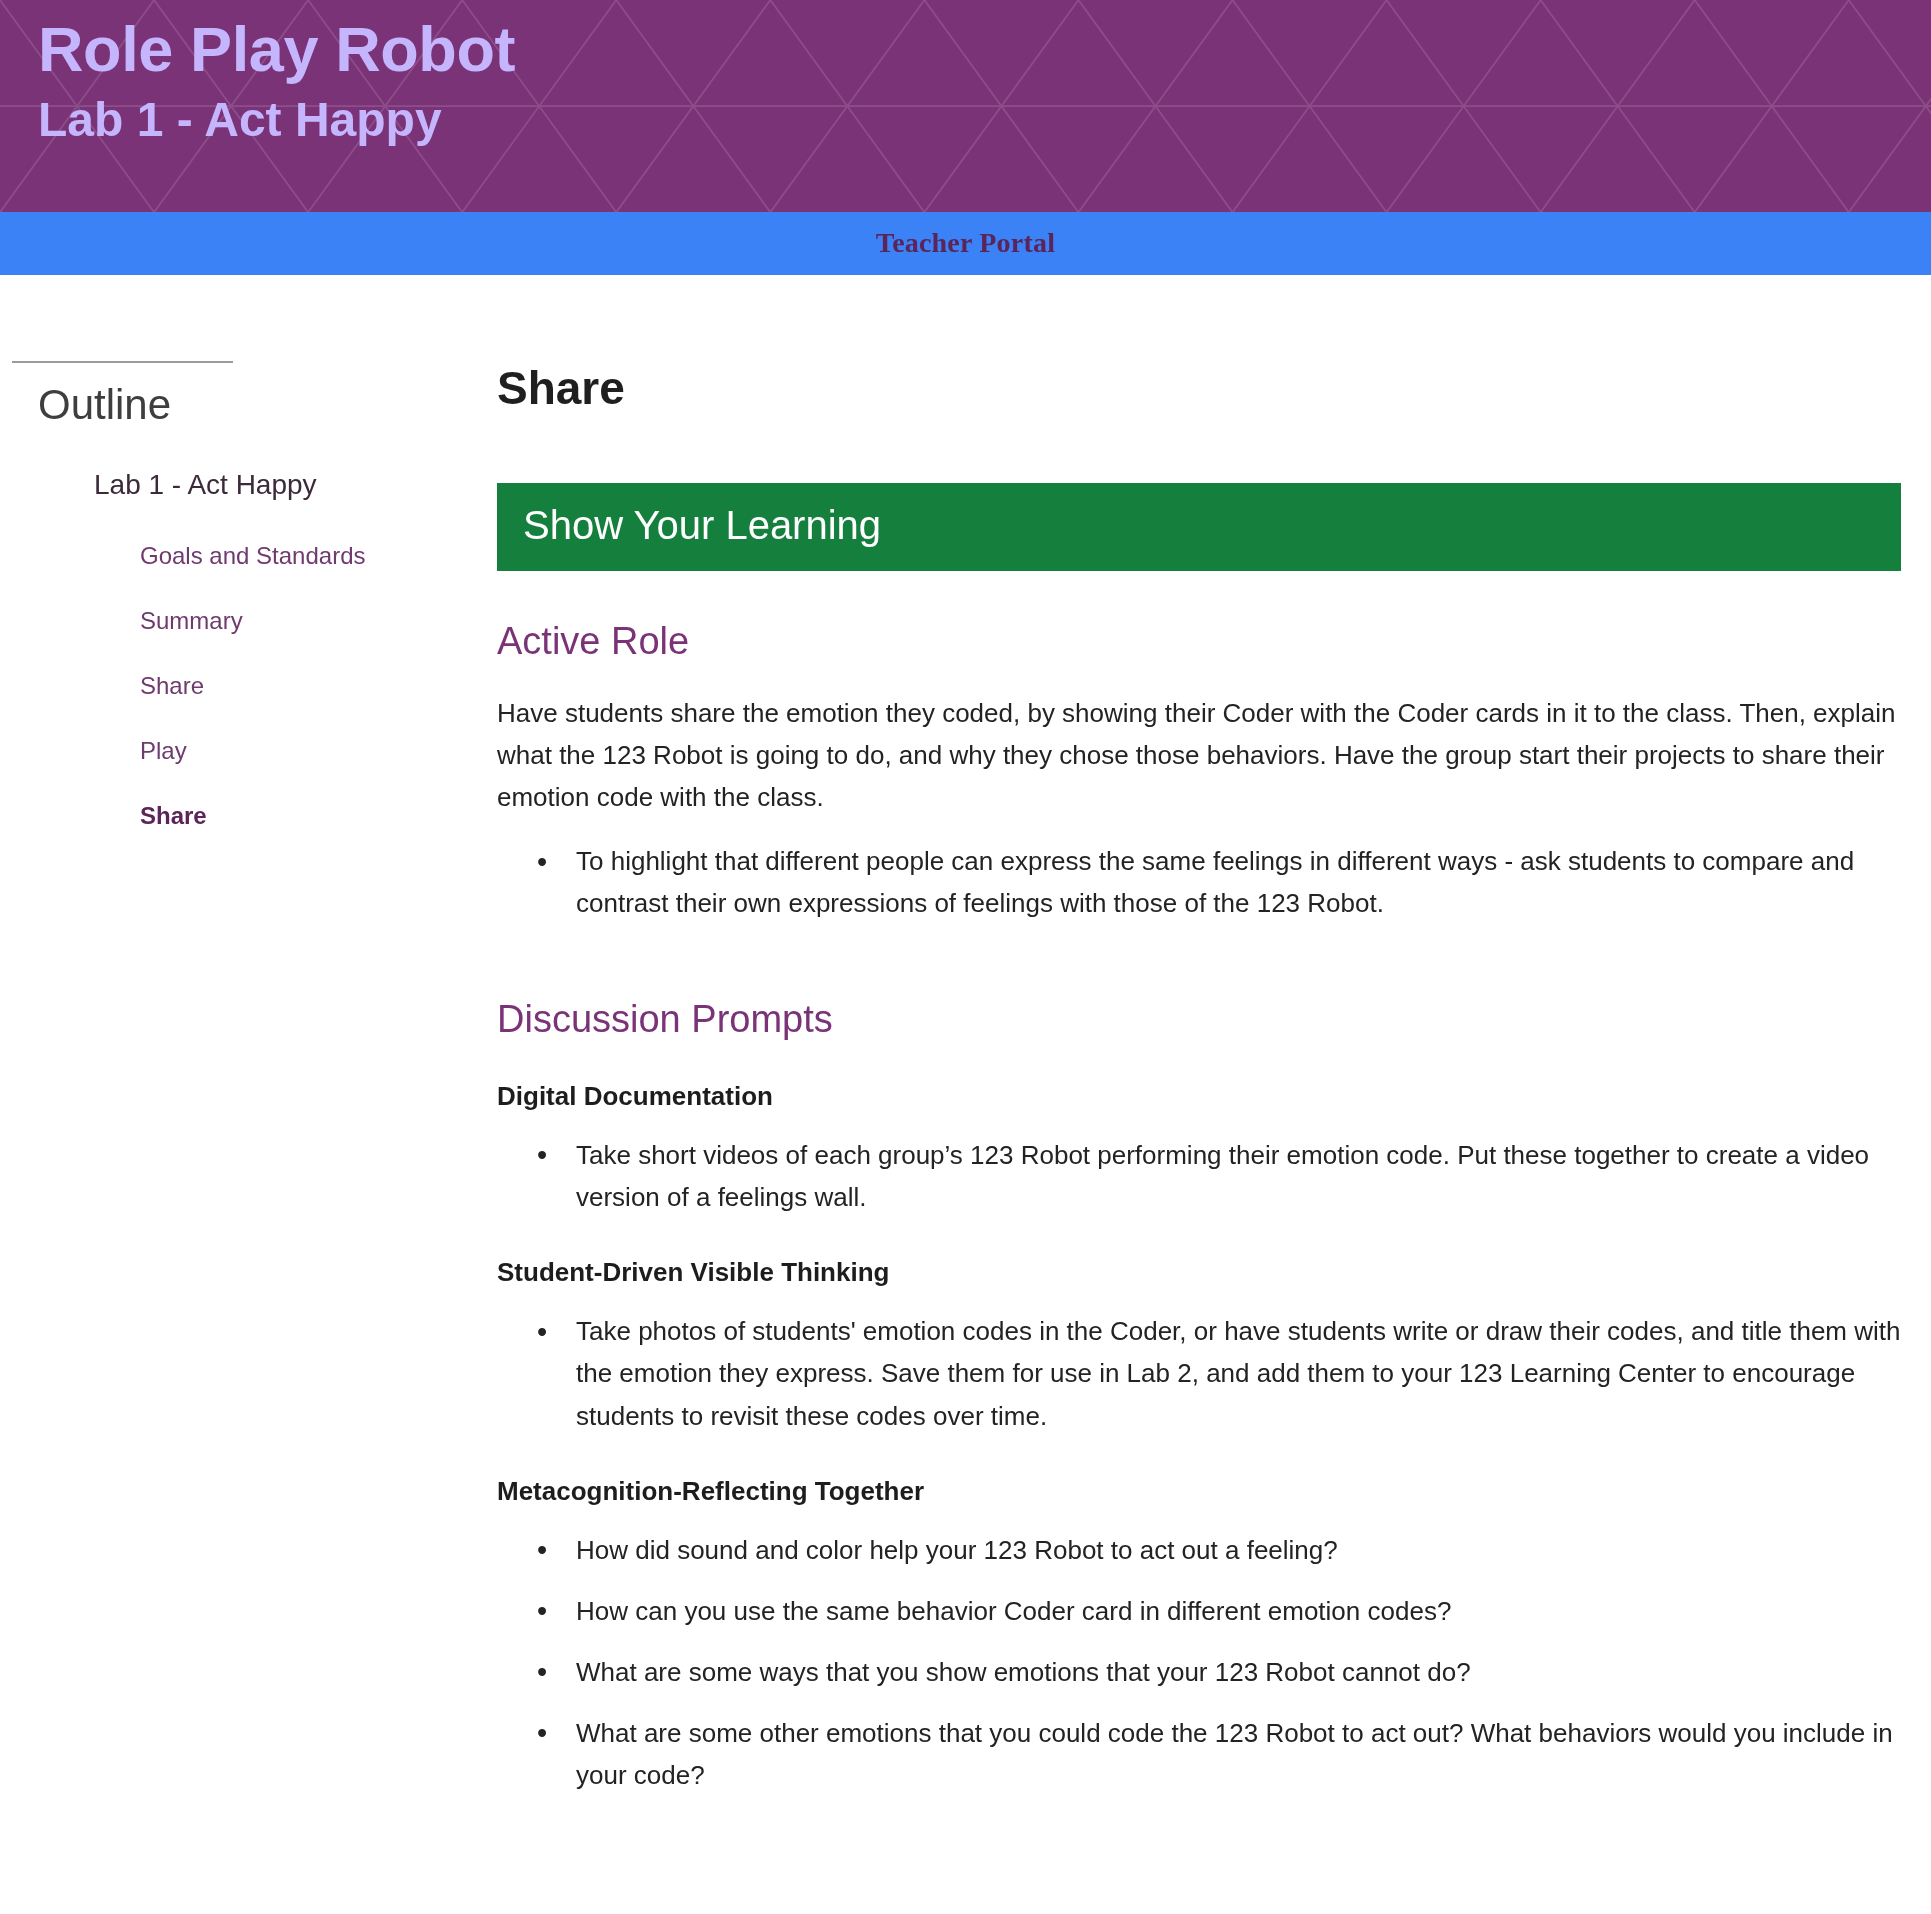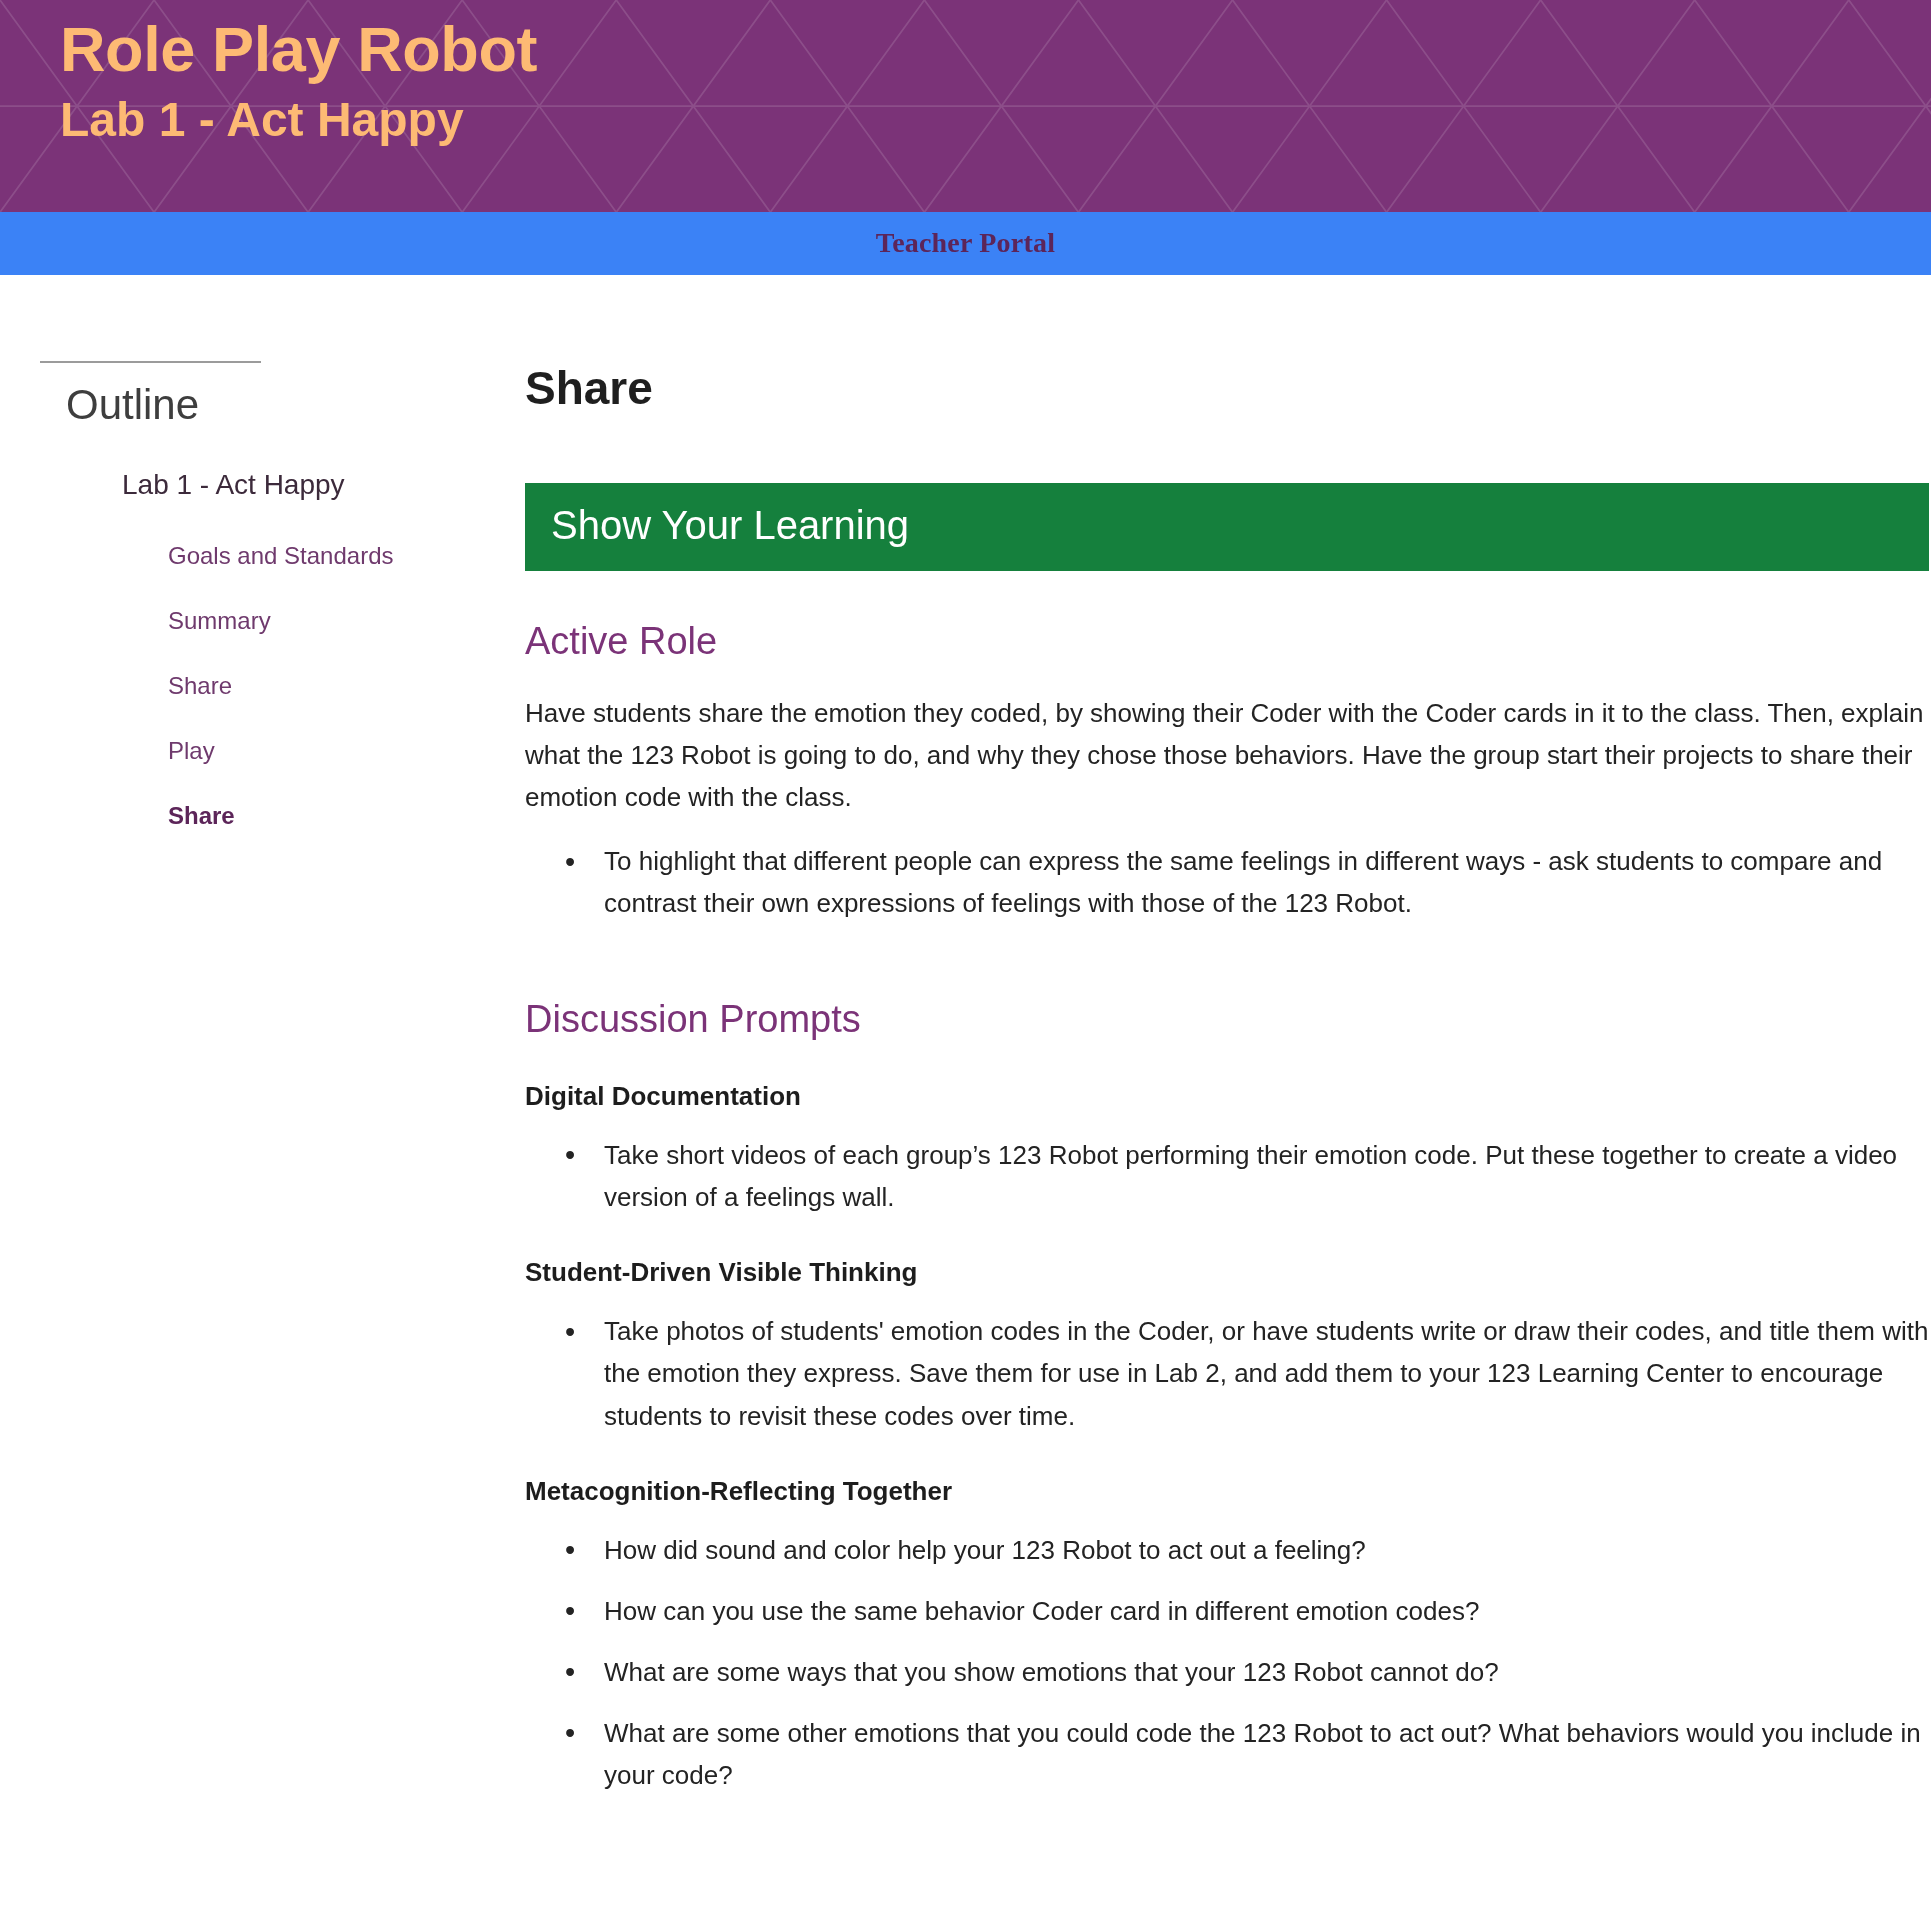--- a/index.html
+++ b/index.html
@@ -8,22 +8,22 @@
     padding: 0;
     width: 1931px;
     background: #ffffff;
     font-family: "Liberation Sans", sans-serif;
   }
 
   
   .header {
     position: relative;
     background: #7b3378;
-    color: #fdba74;
-    padding: 12px 38px 26px 60px;
+    color: #c4b5fd;
+    padding: 12px 38px 26px 38px;
     min-height: 212px;
     overflow: hidden;
   }
   .header-pattern {
     position: absolute;
     inset: 0;
     opacity: 0.13;
     pointer-events: none;
   }
   .header-title {
@@ -56,21 +56,20 @@
   .page {
     display: flex;
     align-items: flex-start;
     padding-top: 86px;
   }
 
   .sidebar {
     width: 497px;
     flex: 0 0 497px;
     padding-left: 12px;
-    margin-left: 28px;
   }
   .sidebar-rule {
     width: 221px;
     height: 2.6px;
     background: #9b9b9b;
     margin: 0 0 19px 0;
   }
   .sidebar-heading {
     font-size: 42px;
     color: #3e3e3e;

